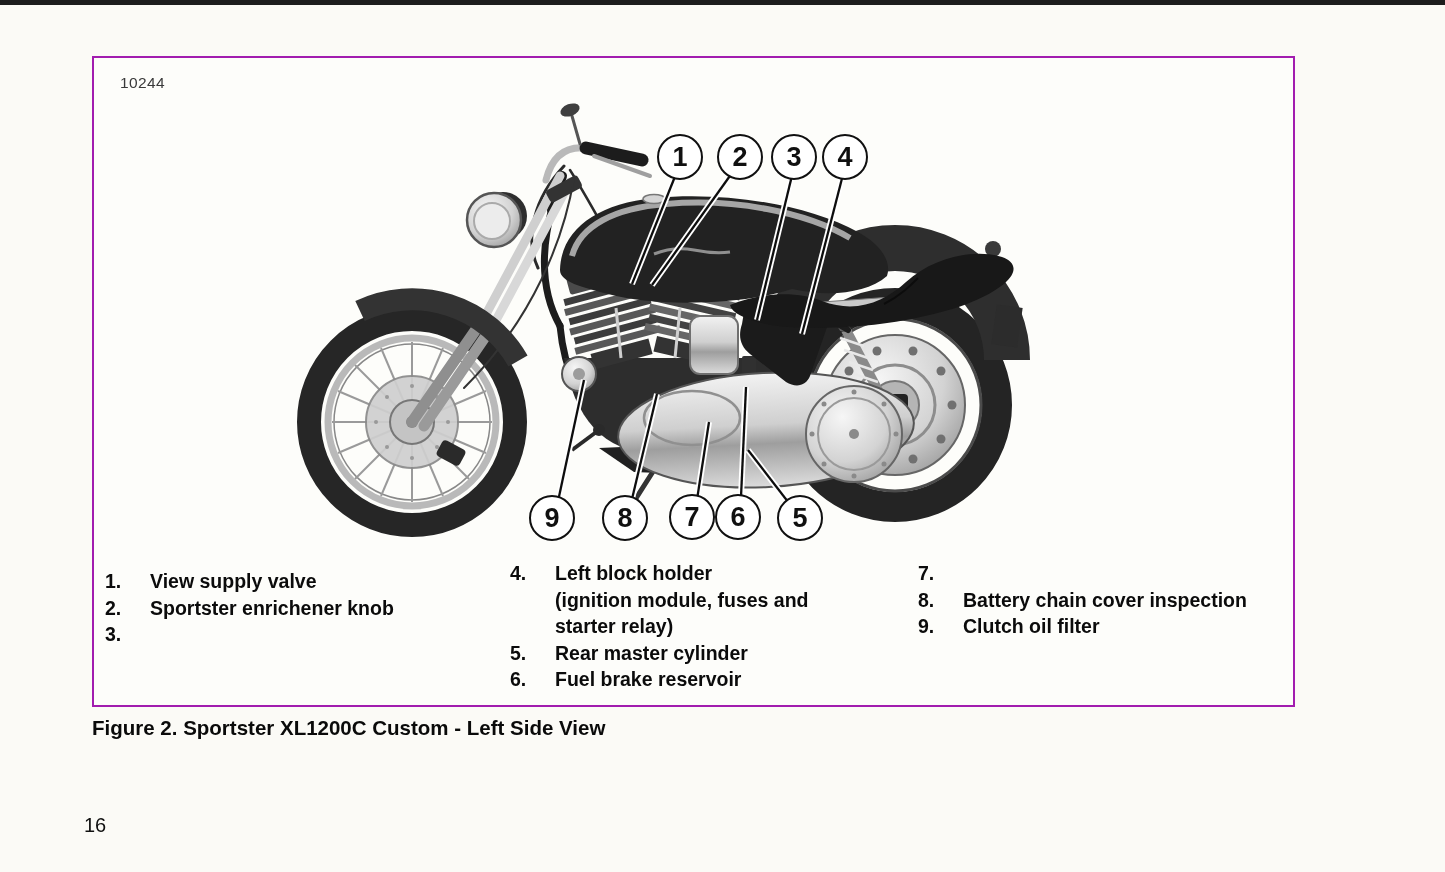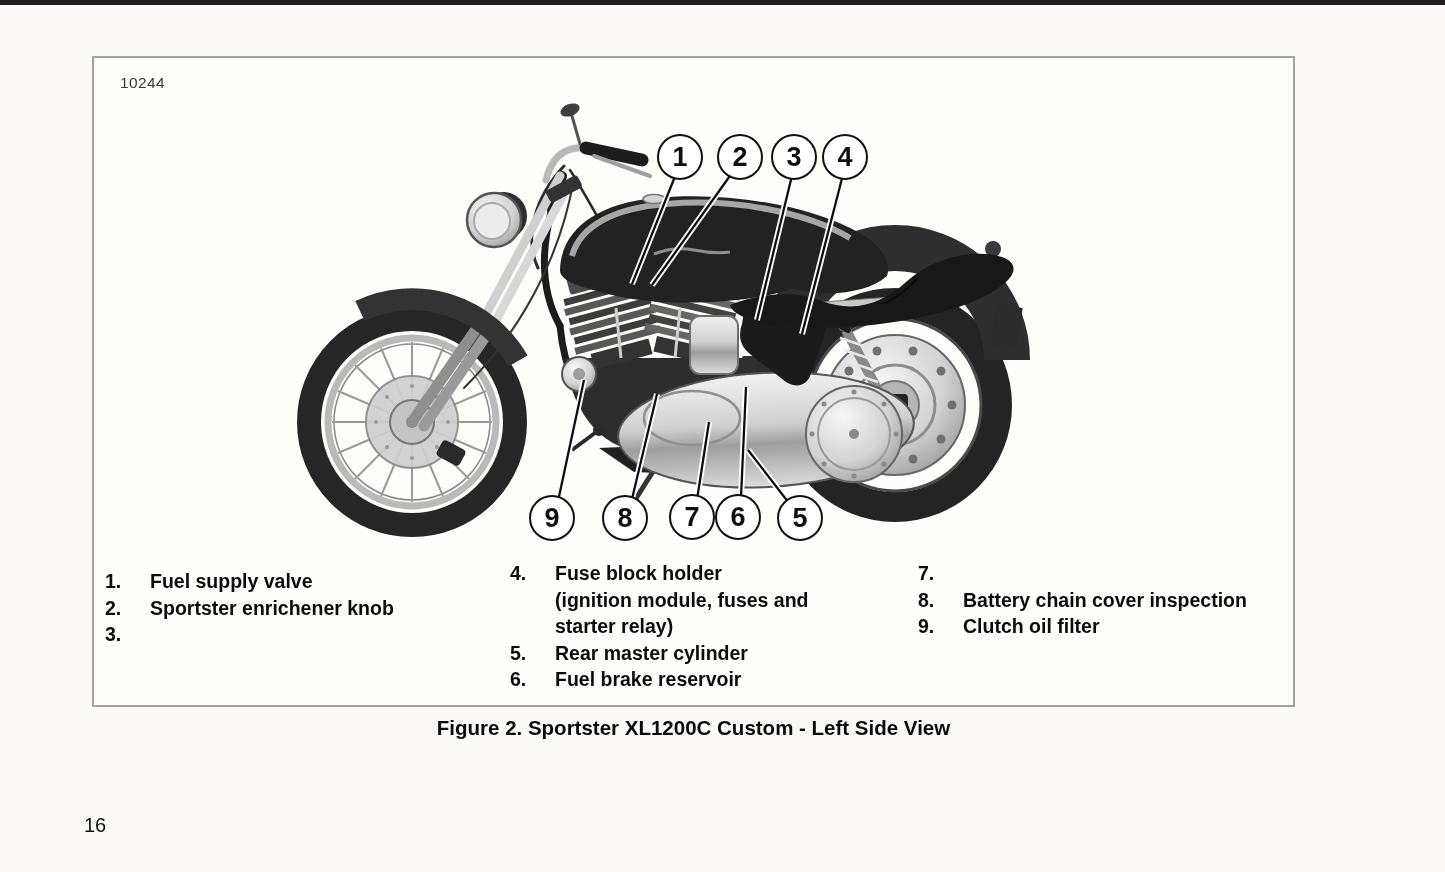--- a/index.html
+++ b/index.html
@@ -5,39 +5,39 @@
   html,body{margin:0;padding:0;}
   body{
     width:1445px;height:872px;position:relative;overflow:hidden;
     background:#fbfaf6;
     font-family:"Liberation Sans", sans-serif;
     color:#0d0d0d;
   }
   .top-strip{position:absolute;left:0;top:0;width:1445px;height:5px;background:#1d1d1d;}
   .figure-frame{
     position:absolute;left:92px;top:56px;width:1203px;height:651px;
-    border:2px solid #a3a3a3;background:#fdfdfa;box-sizing:border-box;
+    border:2px solid #a21caf;background:#fdfdfa;box-sizing:border-box;
   }
   .photo-id{position:absolute;left:26px;top:16px;font-size:15.5px;color:#3a3a3a;letter-spacing:.4px;}
   .moto{position:absolute;left:0;top:0;width:1199px;height:647px;}
   .callout{
     position:absolute;width:46px;height:46px;box-sizing:border-box;
     border:2.5px solid #101010;border-radius:50%;background:#fff;
     display:flex;align-items:center;justify-content:center;
     font-weight:700;font-size:27px;color:#101010;
   }
   .legend-col{position:absolute;font-weight:700;font-size:19.5px;line-height:26.5px;color:#0b0b0b;}
   .col1{left:11px;top:510px;width:395px;}
   .col2{left:416px;top:502px;width:335px;}
   .col3{left:824px;top:502px;width:372px;}
   .lrow{display:flex;}
   .lnum{width:45px;flex:none;}
   .ltxt{white-space:pre-line;}
   .caption{
-    position:absolute;left:92px;top:716px;width:1203px;text-align:center;
+    position:absolute;left:92px;top:716px;width:1203px;text-align:left;
     font-weight:700;font-size:20.5px;color:#0a0a0a;
   }
   .page-num{position:absolute;left:84px;top:814px;font-weight:400;font-size:20px;color:#101010;}
 </style>
 </head>
 <body>
 
 <div class="top-strip"></div>
 
 <div class="figure-frame">
@@ -308,34 +308,34 @@
   <div class="callout" style="left:508px;top:437px;">
       <span>8</span>
     </div>
   <div class="callout" style="left:435px;top:437px;">
       <span>9</span>
     </div>
 
   <div class="legend-col col1">
     <div class="lrow">
         <span class="lnum">1.</span>
-        <span class="ltxt">Fuel supply valve</span>
+        <span class="ltxt">View supply valve</span>
       </div>
     <div class="lrow">
         <span class="lnum">2.</span>
         <span class="ltxt">Sportster enrichener knob</span>
       </div>
     <div class="lrow">
         <span class="lnum">3.</span>
       </div>
   </div>
   <div class="legend-col col2">
     <div class="lrow">
         <span class="lnum">4.</span>
-        <span class="ltxt">Fuse block holder
+        <span class="ltxt">Left block holder
 (ignition module, fuses and
 starter relay)</span>
       </div>
     <div class="lrow">
         <span class="lnum">5.</span>
         <span class="ltxt">Rear master cylinder</span>
       </div>
     <div class="lrow">
         <span class="lnum">6.</span>
         <span class="ltxt">Fuel brake reservoir</span>

